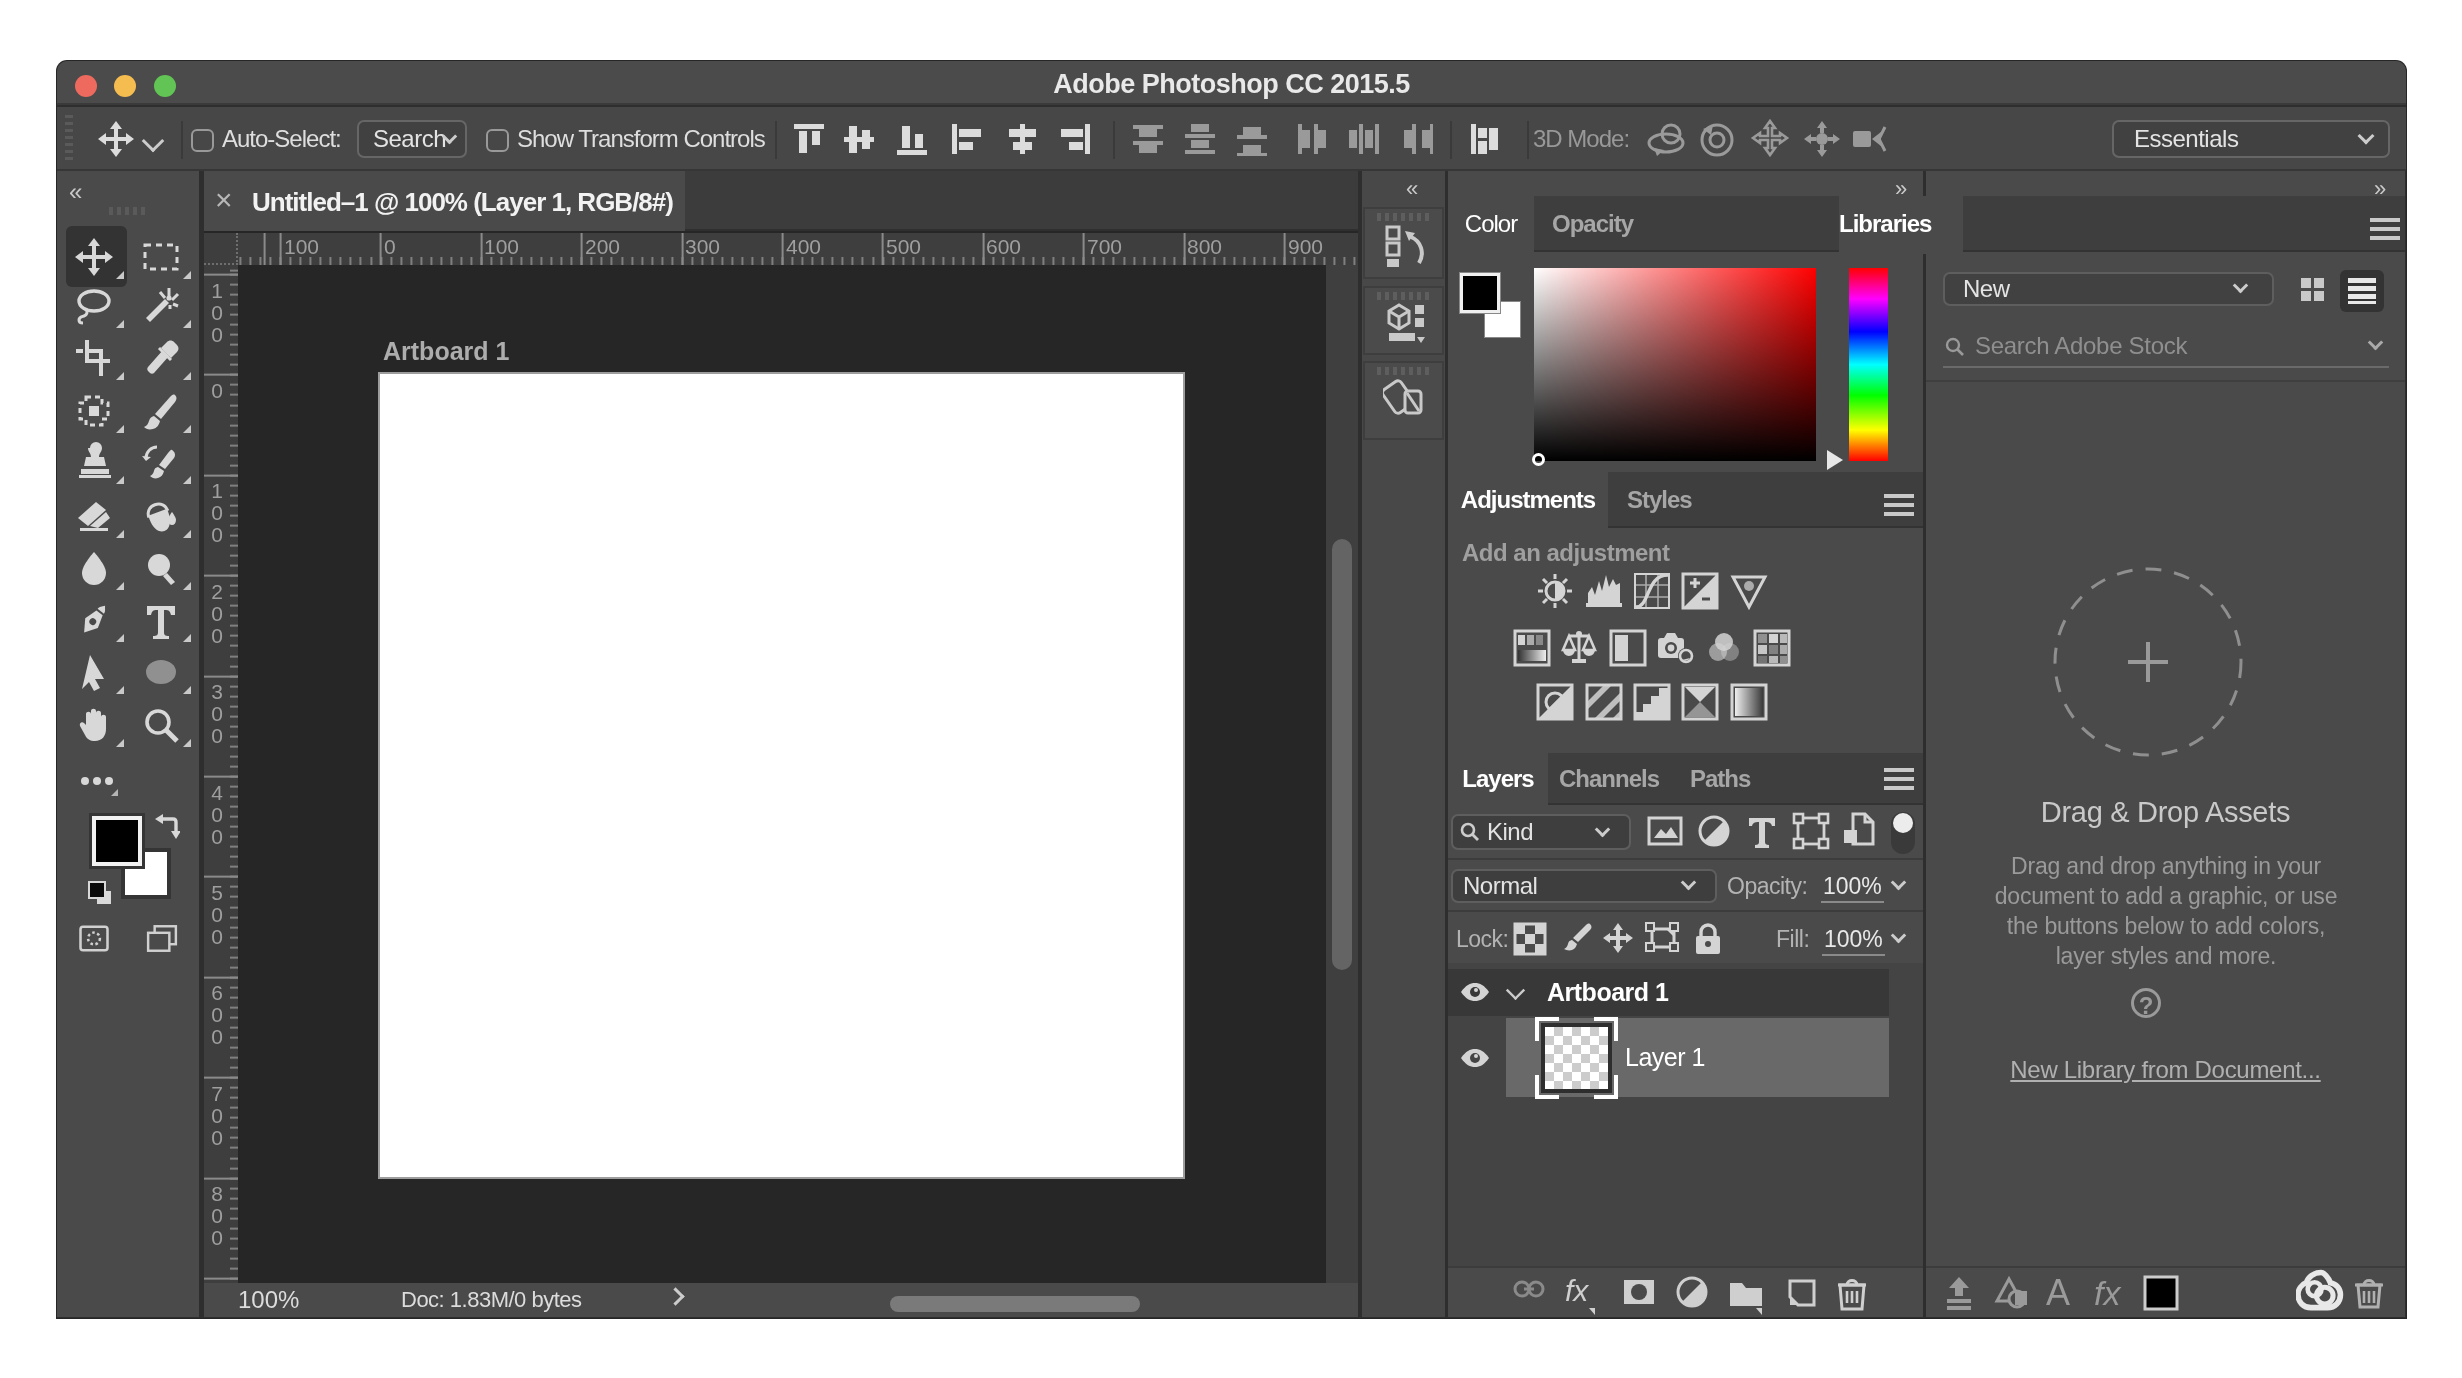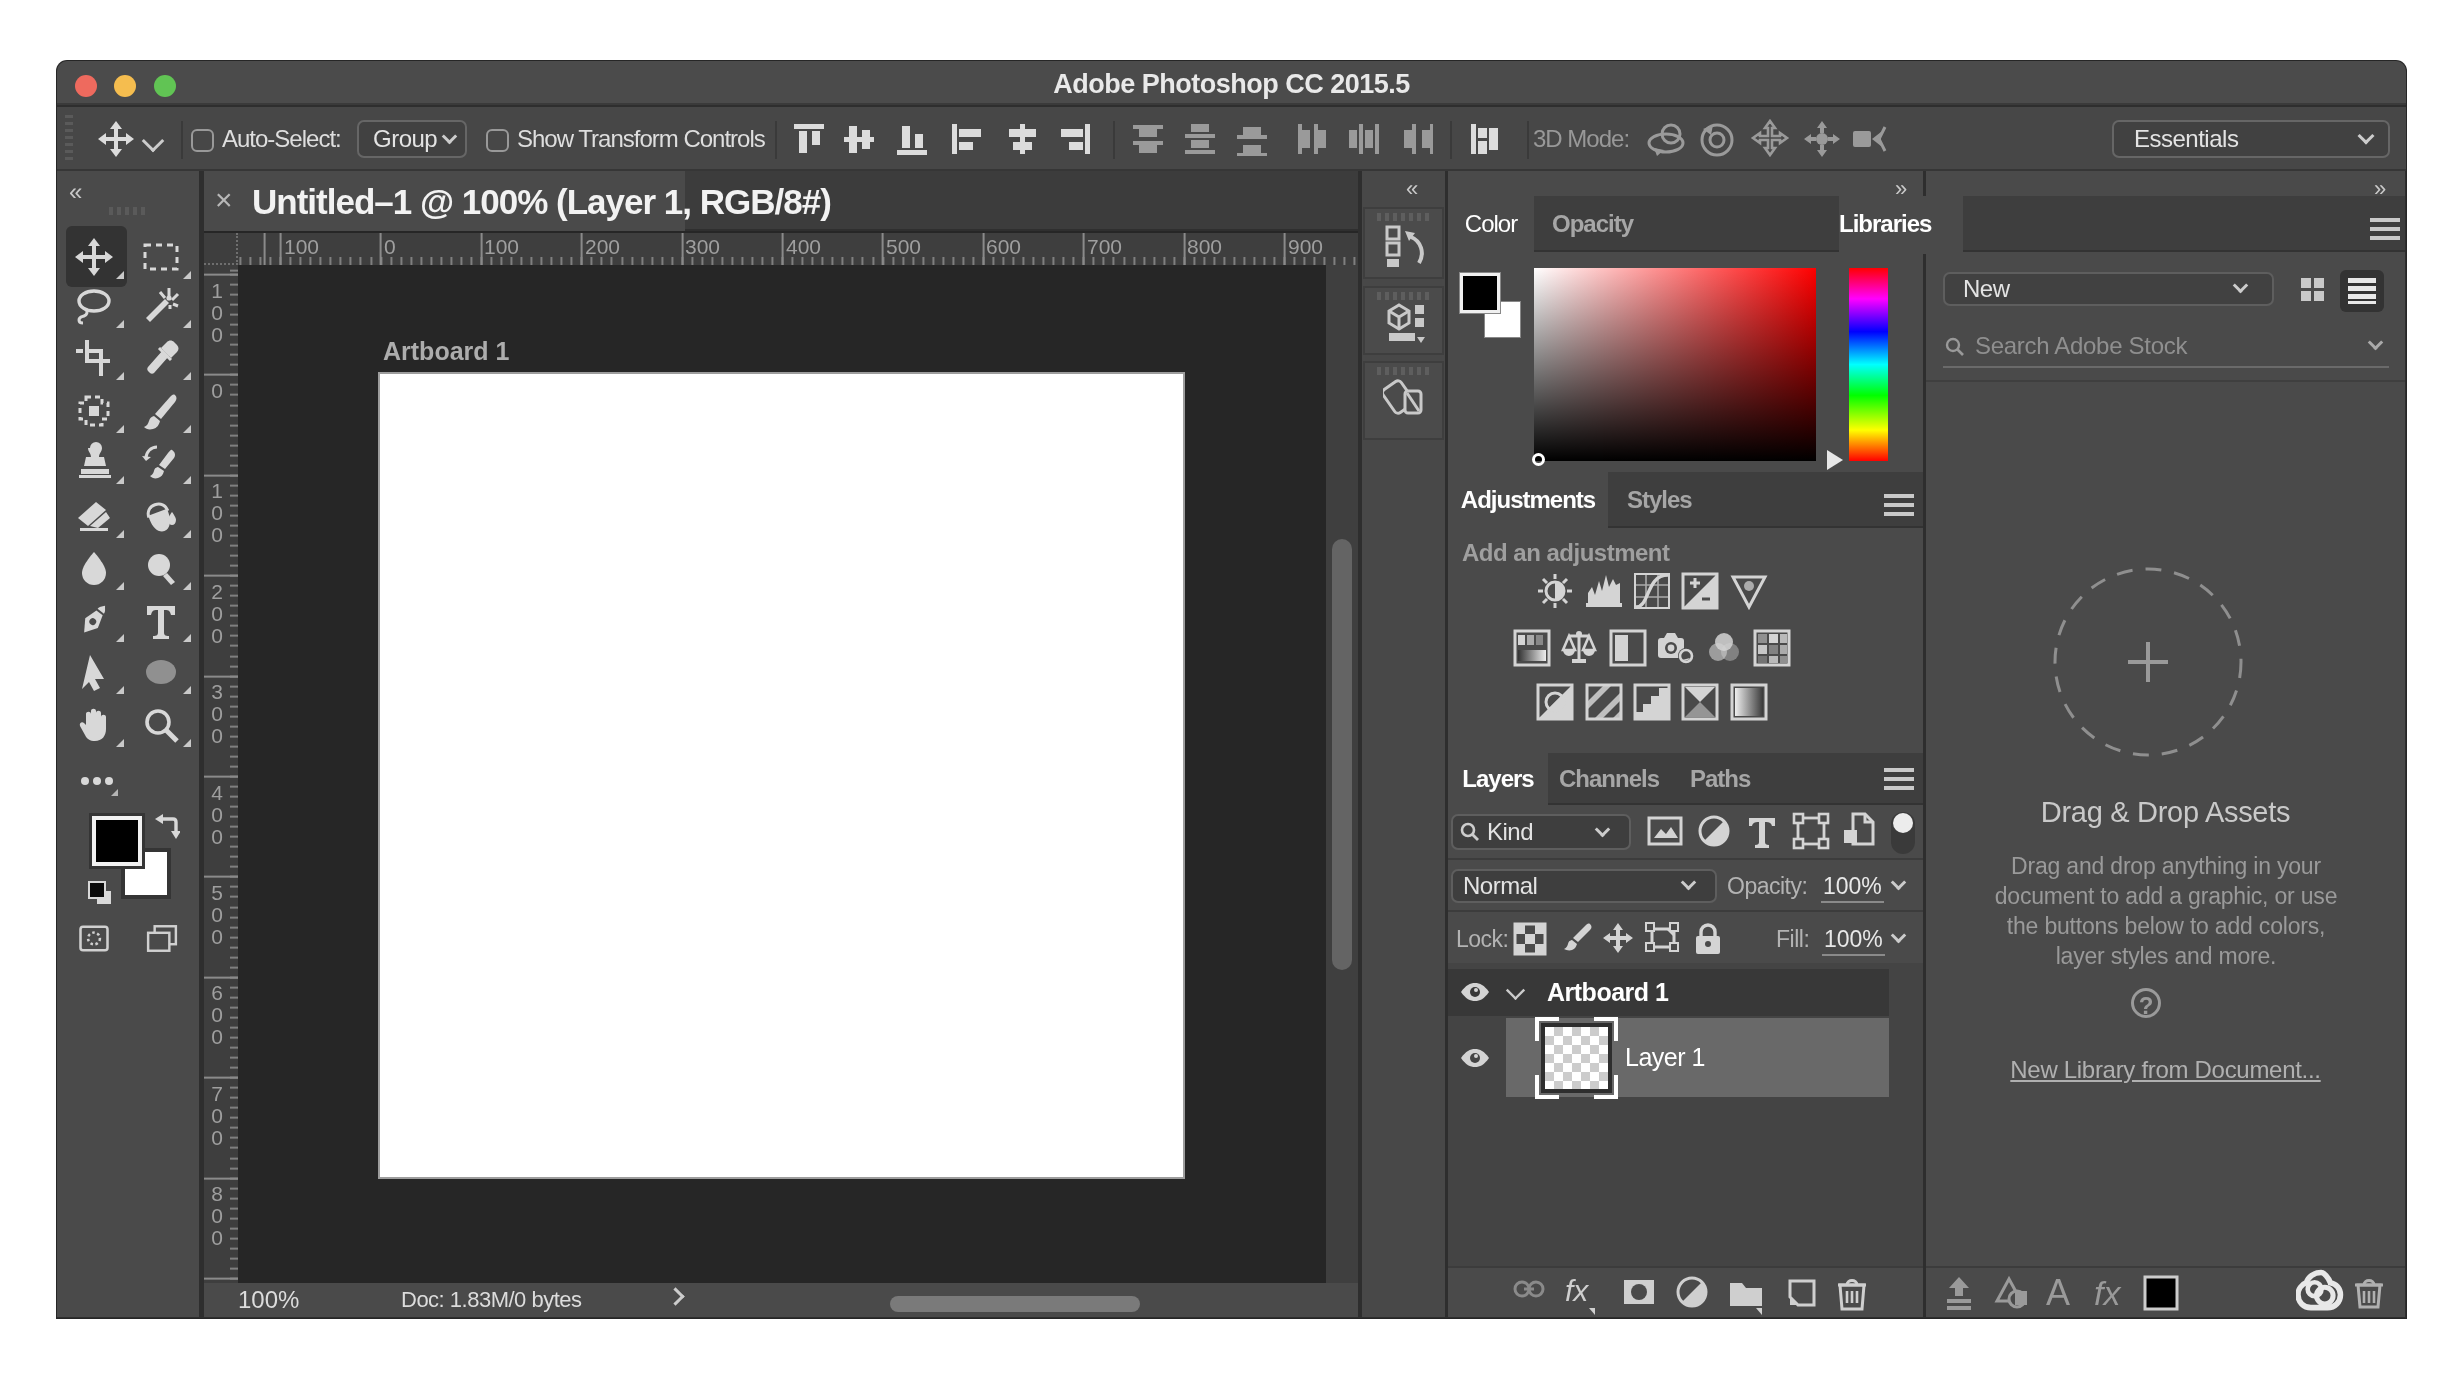--- a/index.html
+++ b/index.html
@@ -32,21 +32,21 @@
 <div id="optbar">
   <div class="abs" style="left:8px;top:8px;width:8px;height:48px;background:repeating-linear-gradient(180deg,#5a5a5a 0,#5a5a5a 3px,transparent 3px,transparent 7px)"></div>
   <svg class="ic" style="left:39px;top:12px" width="40" height="40" viewBox="0 0 40 40">
         <path d="M20 2l6 8h-4v8h8v-4l8 6-8 6v-4h-8v8h4l-6 8-6-8h4v-8h-8v4l-8-6 8-6v4h8v-8h-4z" fill="#dcdcdc"></path>
       </svg>
   <div class="chev" style="left:88px;top:26px"></div>
   <div class="sep" style="left:124px"></div>
   <div class="cb" style="left:134px"></div>
   <div class="optxt" style="left:165px">Auto-Select:</div>
   <div class="dd" style="left:300px;top:13px;width:110px;height:38px">
-        <span class="lbl" style="left:14px">Group</span>
+        <span class="lbl" style="left:14px">Search</span>
         <span class="chev" style="right:10px;top:9px;width:11px;height:11px"></span>
       </div>
   <div class="cb" style="left:429px"></div>
   <div class="optxt" style="left:460px">Show Transform Controls</div>
   <div class="sep" style="left:718px"></div>
   <svg class="ic" style="left:735px;top:15px" width="34" height="34" viewBox="0 0 34 34">
         <rect x="2" y="2" width="30" height="5" fill="#dcdcdc"></rect>
         <rect x="7" y="9" width="8" height="22" fill="#dcdcdc"></rect>
         <rect x="20" y="9" width="8" height="14" fill="#dcdcdc"></rect>
       </svg>
@@ -283,21 +283,21 @@
       <svg class="abs" style="left:86px;top:862px" width="38" height="31" viewBox="0 0 42 38">
         <rect x="12" y="4" width="26" height="22" fill="none" stroke="#d0d0d0" stroke-width="3"></rect>
         <rect x="4" y="12" width="26" height="22" fill="#4a4a4a" stroke="#d0d0d0" stroke-width="3"></rect>
       </svg>
     </div>
 <div id="docarea">
       <div class="abs" style="left:147px;top:110px;width:1154px;height:1146px;background:#262626"></div>
       <div class="abs" style="left:147px;top:110px;width:1154px;height:60px;background:#3c3c3c;border-bottom:2px solid #2f2f2f"></div>
       <div class="abs" style="left:147px;top:110px;width:481px;height:60px;background:#4a4a4a"></div>
       <div class="abs" style="left:158px;top:124px;width:30px;height:30px;color:#b8b8b8;font-size:30px;line-height:30px">×</div>
-      <div class="abs" style="left:195px;top:110px;height:50px;line-height:62px;color:#f2f2f2;font-size:35px;font-weight:700;letter-spacing:-1px">Untitled–1 @ 100% (Layer 1, RGB/8#)</div>
+      <div class="abs" style="left:195px;top:110px;height:50px;line-height:62px;color:#f2f2f2;font-size:26px;font-weight:700;letter-spacing:-1px">Untitled–1 @ 100% (Layer 1, RGB/8#)</div>
       <div class="abs" style="left:147px;top:172px;width:1154px;height:32px;background:#3e3e3e"></div>
       <div class="abs" style="left:181px;top:196px;width:1120px;height:8px;background:repeating-linear-gradient(90deg, #7f7f7f 0px, #7f7f7f 2px, transparent 2px, transparent 10.04px);background-position:1.44px 0"></div>
       <div class="abs" style="left:181px;top:172px;width:1120px;height:32px;background:repeating-linear-gradient(90deg, #8a8a8a 0px, #8a8a8a 2px, transparent 2px, transparent 100.4px);background-position:41.6px 0"></div>
       <div class="abs" style="left:227px;top:174px;color:#9f9f9f;font-size:21px">100</div>
       <div class="abs" style="left:327px;top:174px;color:#9f9f9f;font-size:21px">0</div>
       <div class="abs" style="left:427px;top:174px;color:#9f9f9f;font-size:21px">100</div>
       <div class="abs" style="left:528px;top:174px;color:#9f9f9f;font-size:21px">200</div>
       <div class="abs" style="left:628px;top:174px;color:#9f9f9f;font-size:21px">300</div>
       <div class="abs" style="left:729px;top:174px;color:#9f9f9f;font-size:21px">400</div>
       <div class="abs" style="left:829px;top:174px;color:#9f9f9f;font-size:21px">500</div>

